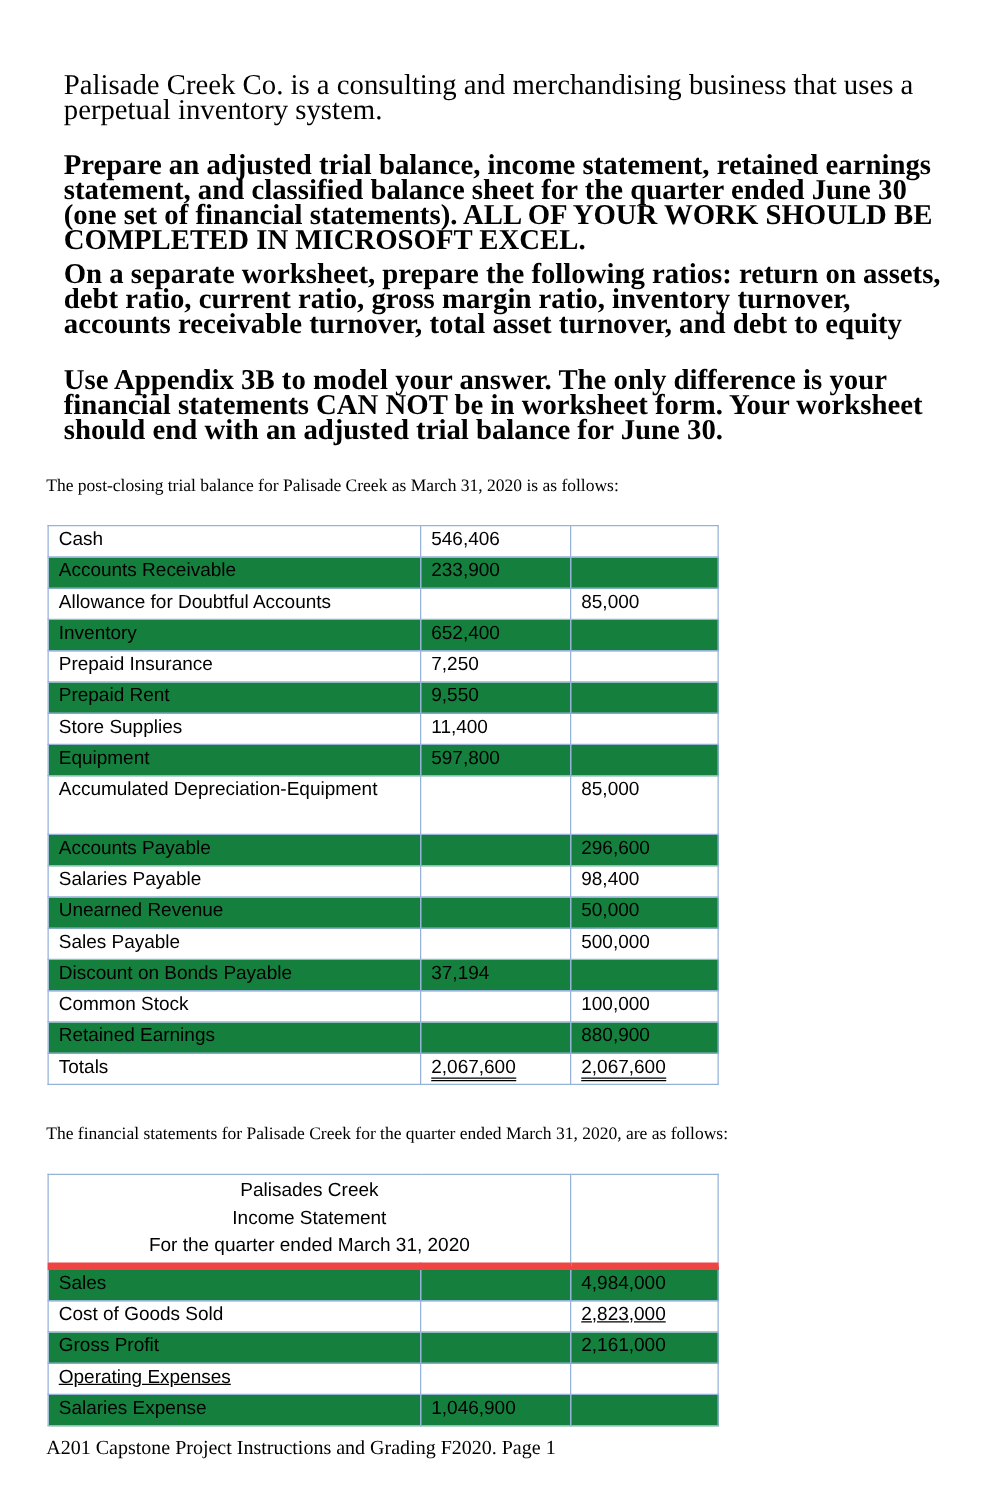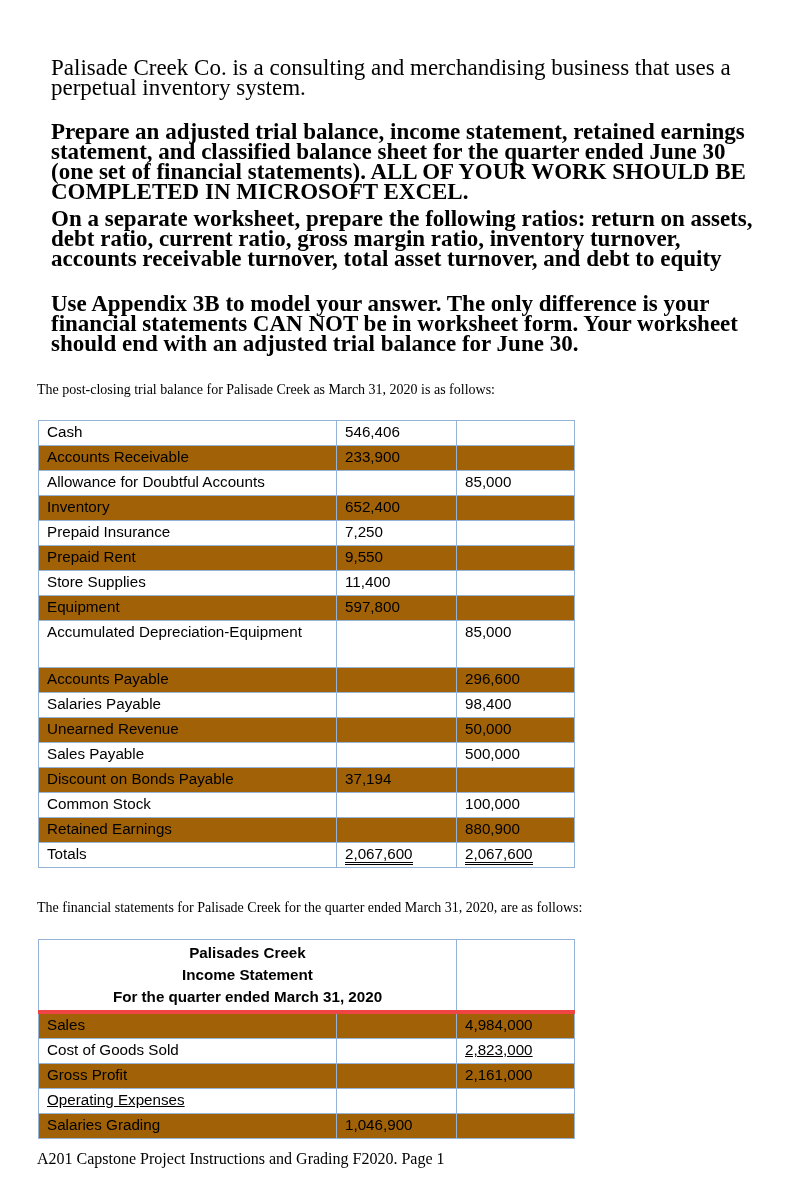--- a/index.html
+++ b/index.html
@@ -4,26 +4,26 @@
 <style>
   html, body { margin: 0; padding: 0; background: #ffffff; }
   body { width: 799px; height: 1197px; position: relative; overflow: hidden; color: #000; }
   .serif { font-family: "Liberation Serif", "DejaVu Serif", serif; }
   .para { position: absolute; left: 51px; width: 720px; font-size: 23px; line-height: 20px; }
   .para.bold { font-weight: bold; }
   .intro-line { position: absolute; left: 37px; font-size: 14px; line-height: 20px; width: 740px; }
 
   table.tb { position: absolute; left: 38px; border-collapse: collapse; table-layout: fixed; }
   table.tb td { border: 1px solid #95b3d7; font-family: "Liberation Sans", "DejaVu Sans", sans-serif; font-size: 15.2px; padding: 0 8px; height: 24px; line-height: 22px; vertical-align: top; }
-  table.tb tr.shade td { background: #a16207; }
+  table.tb tr.shade td { background: #15803d; }
   table.tb td.num { text-align: left; }
   table.tb td.lbl { text-align: left; }
   .dbl { border-bottom: 3px double #000; line-height: 16px; display: inline-block; }
   .sgl { text-decoration: underline; }
-  table.tb td.hdr { text-align: center; font-weight: bold; height: auto; line-height: 22px; padding-top: 2px; padding-bottom: 2px; border-bottom: 4px solid #ef4444; }
+  table.tb td.hdr { text-align: center; font-weight: normal; height: auto; line-height: 22px; padding-top: 2px; padding-bottom: 2px; border-bottom: 6px solid #ef4444; }
   .footer { position: absolute; left: 37px; top: 1150px; font-size: 16px; }
 </style>
 </head>
 <body>
 
 <div class="para serif" style="top:58px;">Palisade Creek Co. is a consulting and merchandising business that uses a perpetual inventory system.</div>
 <div class="para serif bold" style="top:122px;">Prepare an adjusted trial balance, income statement, retained earnings statement, and classified balance sheet for the quarter ended June 30 (one set of financial statements). ALL OF YOUR WORK SHOULD BE COMPLETED IN MICROSOFT EXCEL.</div>
 <div class="para serif bold" style="top:209px;">On a separate worksheet, prepare the following ratios:  return on assets, debt ratio, current ratio, gross margin ratio, inventory turnover, accounts receivable turnover, total asset turnover, and debt to equity</div>
 <div class="para serif bold" style="top:294px;">Use Appendix 3B to model your answer.  The only difference is your financial statements CAN NOT be in worksheet form.  Your worksheet should end with an adjusted trial balance for June 30.</div>
 <div class="intro-line serif" style="top:380px;">The post-closing trial balance for Palisade Creek as March 31, 2020 is as follows:</div>
@@ -154,20 +154,20 @@
       <td class="lbl">Gross Profit</td>
       <td class="num"></td>
       <td class="num">2,161,000</td>
     </tr>
     <tr>
       <td class="lbl"><span class="sgl">Operating Expenses</span></td>
       <td class="num"></td>
       <td class="num"></td>
     </tr>
     <tr class="shade">
-      <td class="lbl">Salaries Grading</td>
+      <td class="lbl">Salaries Expense</td>
       <td class="num">1,046,900</td>
       <td class="num"></td>
     </tr>
   </tbody>
 </table>
 
 <div class="footer serif">A201 Capstone Project Instructions and Grading F2020.  Page 1</div>
 
 </body></html>

